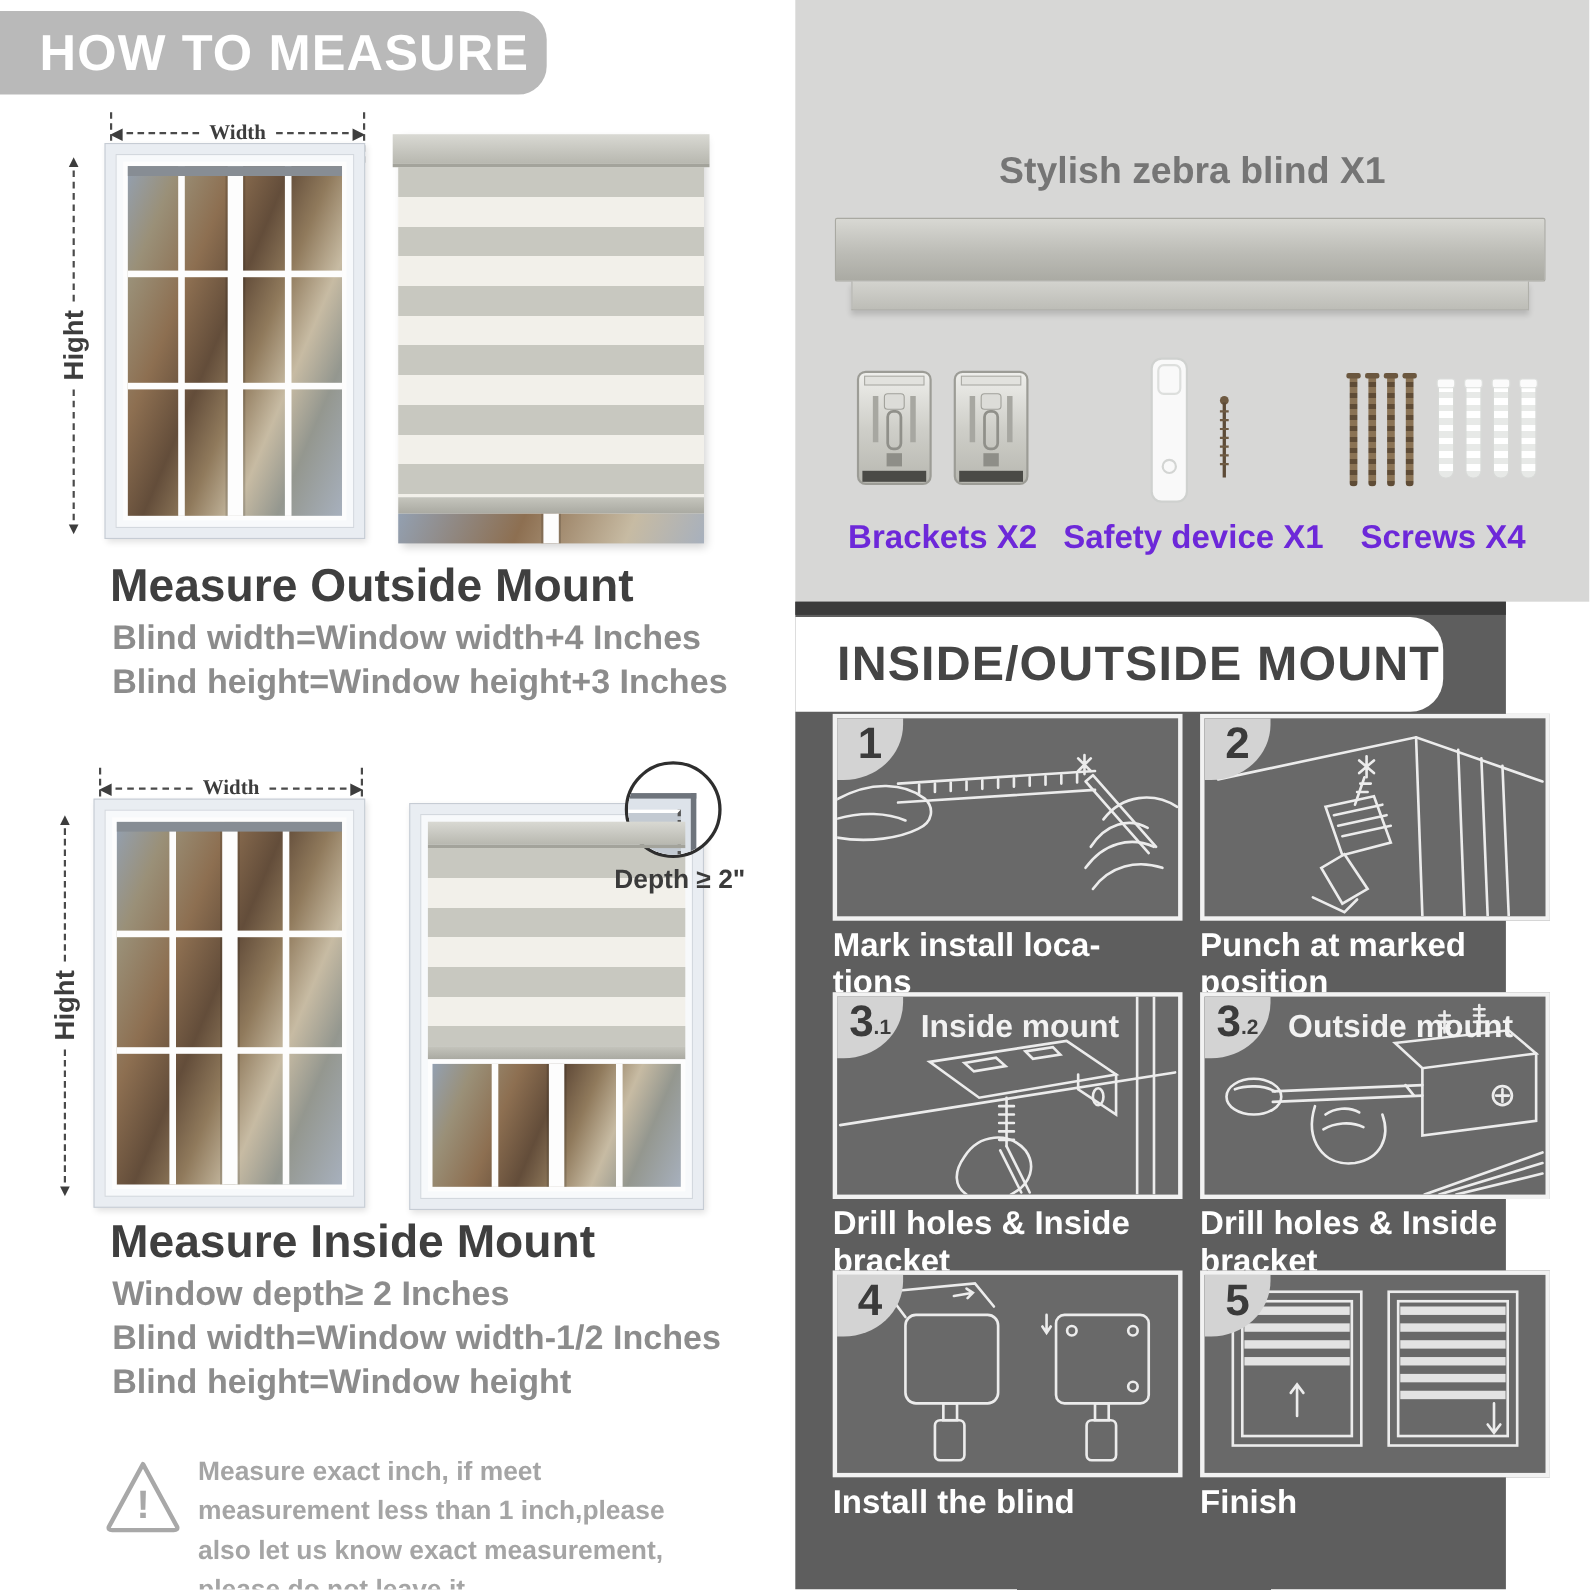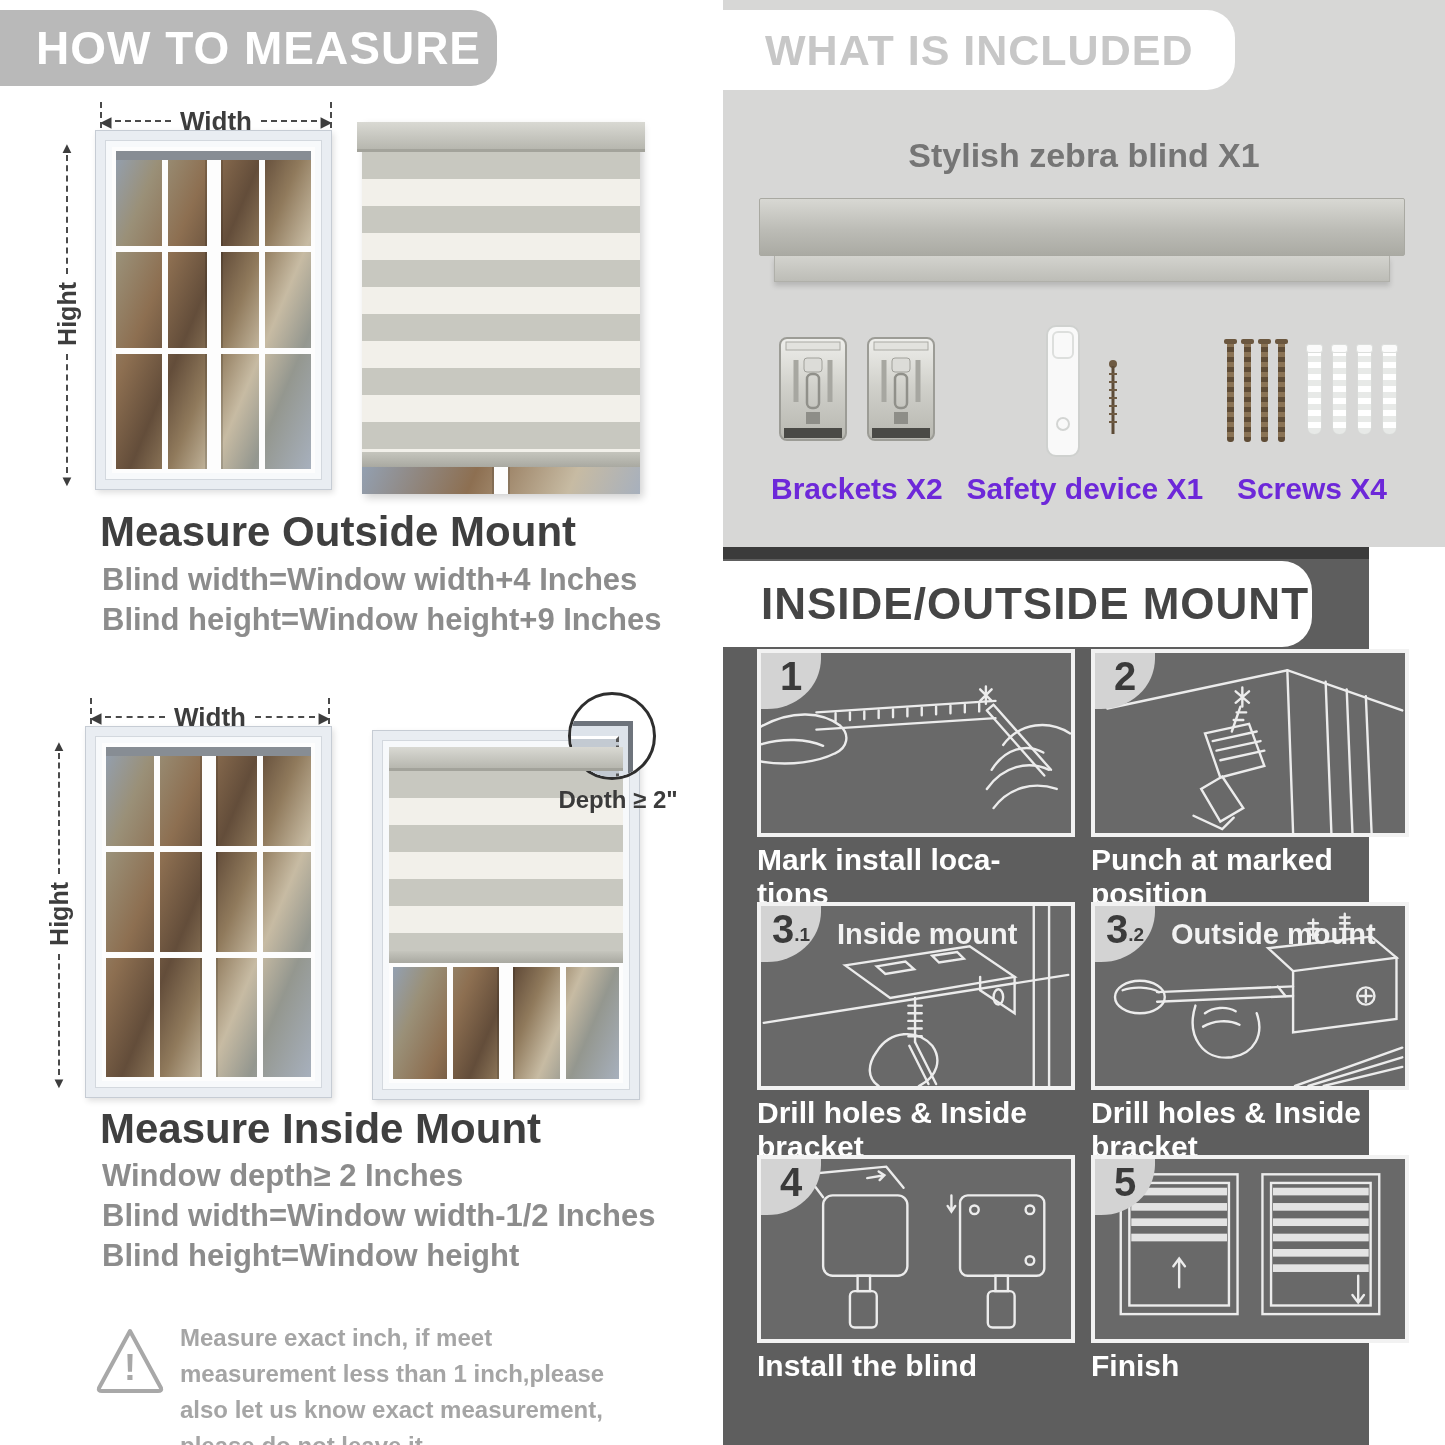--- a/index.html
+++ b/index.html
@@ -32,21 +32,21 @@
   .rail { height:15px; background:linear-gradient(180deg,#c5c5bd,#a9a9a1); }
   .sliver { position:relative; height:27px;
     background:linear-gradient(113deg,#93a0b1,#8d6f51 40%,#c7bba3 75%,#a7b0bd); }
   .blind-standalone { box-shadow:3px 4px 8px rgba(0,0,0,.18); }
   .blind-standalone .cassette { margin:0 -5px; }
 
   
   .harrow { display:flex; align-items:center; gap:3px; color:#3d3d3d; height:26px; position:absolute; }
   .harrow .dash { flex:1; border-top:2px dashed #4a4a4a; }
   .harrow .ah { font-size:15px; line-height:1; }
-  .albl { font-weight:bold; font-size:26px; padding:0 6px; }
+  .albl { font-weight:bold; font-size:19px; padding:0 6px;font-family:Liberation Serif, serif; }
   .btick { position:absolute; width:0; height:46px; border-left:2px dashed #4a4a4a; }
   .varrow { display:flex; flex-direction:column; align-items:center; color:#3d3d3d; position:absolute; width:26px; }
   .varrow .dash { flex:1; border-left:2px dashed #4a4a4a; }
   .varrow .ah { font-size:15px; line-height:1; }
   .vlbl { font-weight:bold; font-size:25px; writing-mode:vertical-rl; transform:rotate(180deg); padding:8px 0; }
 
   
   .sec-heading { font-size:42px; font-weight:bold; color:#3f3f3f; }
   .sec-line { font-size:31px; font-weight:bold; color:#8c8c8c; }
   .depth-lbl { font-size:24px; font-weight:bold; color:#3b3b3b; text-align:center; }
@@ -142,21 +142,21 @@
   <div class="cassette"></div>
   <div class="stripes" style="height:300px;"></div>
   <div class="rail"></div>
   <div class="sliver">
       <div class="m stile"></div>
     </div>
 </div>
 
 <div class="abs sec-heading" style="left:100px;top:508px;">Measure Outside Mount</div>
 <div class="abs sec-line" style="left:102px;top:562px;">Blind width=Window width+4 Inches</div>
-<div class="abs sec-line" style="left:102px;top:602px;">Blind height=Window height+9 Inches</div>
+<div class="abs sec-line" style="left:102px;top:602px;">Blind height=Window height+3 Inches</div>
 
 <div class="abs harrow" style="left:90px;top:704px;width:240px;">
   <span class="ah">◀</span>
     <span class="dash"></span>
   <span class="albl">Width</span>
   <span class="dash"></span>
     <span class="ah">▶</span>
 </div>
 <div class="abs btick" style="left:90px;top:698px;"></div>
 <div class="abs btick" style="left:328px;top:698px;"></div>
@@ -209,23 +209,20 @@
 
 <div class="abs" style="left:92px;top:1324px;width:76px;height:74px;">
   <svg viewBox="0 0 76 74" width="76" height="74">
     <path d="M38 7 L69 64 Q70 67 66 67 L10 67 Q6 67 7 64 Z" fill="none" stroke="#a8a8a8" stroke-width="4" stroke-linejoin="round"></path>
     <text x="38" y="56" text-anchor="middle" font-size="36" font-weight="bold" fill="#a8a8a8">!</text>
   </svg>
 </div>
 <div class="abs warn-text" style="left:180px;top:1320px;width:445px;">Measure exact inch, if meet measurement less than 1 inch,please also let us know exact measurement, please do not leave it</div>
 
 <div class="abs panel-light">
-  <div class="included-header">
-    <span>WHAT IS INCLUDED</span>
-  </div>
   <div class="product-label">Stylish zebra blind X1</div>
 
   <div class="cass-img">
     <div class="cass-bar1"></div>
     <div class="cass-bar2"></div>
   </div>
 
   <div class="items-row">
     <div class="item">
       <div class="item-img" style="gap:14px;">

